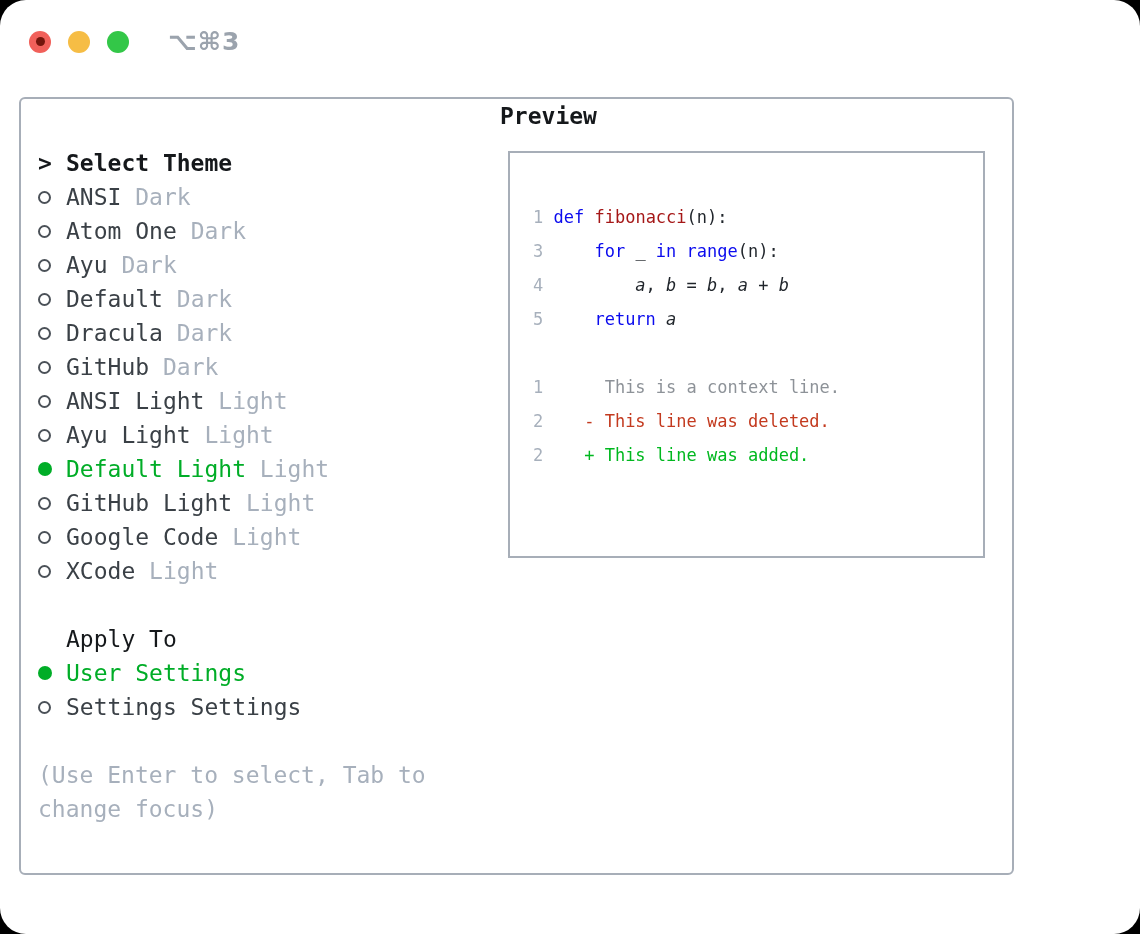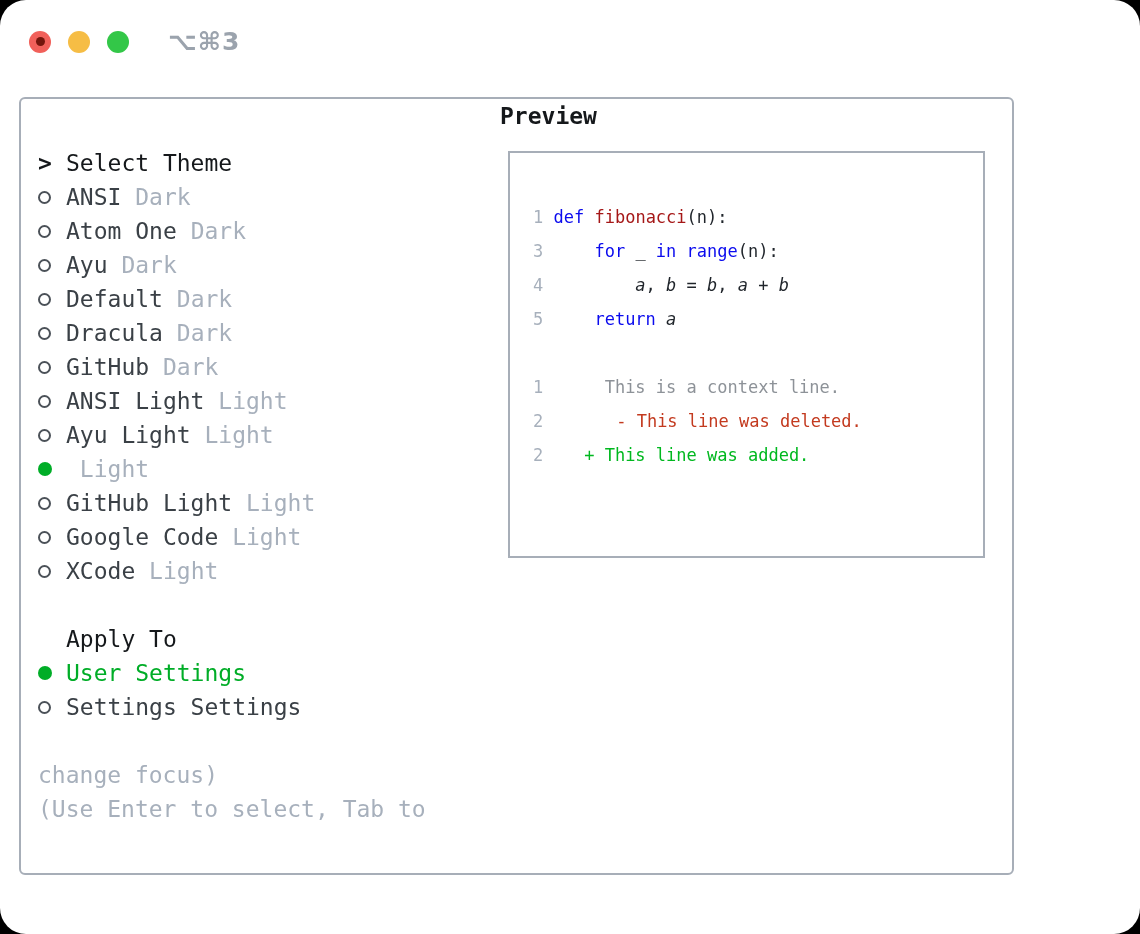--- a/index.html
+++ b/index.html
@@ -61,21 +61,21 @@
   .ring {
     width: 9px; height: 9px; border-radius: 50%;
     border: 2px solid var(--ring);
     background: transparent;
   }
   .dot {
     width: 14px; height: 14px; border-radius: 50%;
     background: var(--green);
   }
   .prompt { font-weight: bold; color: var(--title); }
-  .title-text { font-weight: normal; color: var(--title); }
+  .title-text { font-weight: bold; color: var(--title); }
   .apply-title-text { color: var(--title); }
   .item-name { color: var(--item); }
   .item-name.selected { color: var(--green); }
   .item-suffix { color: var(--secondary); }
   .hint-line { color: var(--hint); }
 
   
   .preview-title { font-weight: bold; color: var(--title); }
   .preview-box {
     margin-top: 18px; margin-left: 8px;
@@ -89,21 +89,21 @@
     height: 34px; line-height: 34px;
     white-space: pre;
     font-size: 17px;
   }
   .line-num      { color: var(--gutter); }
   .seg-keyword   { color: var(--keyword); }
   .seg-function  { color: var(--function); }
   .seg-plain     { color: var(--plain); }
   .seg-var       { color: var(--plain); font-style: italic; }
   .seg-context   { color: var(--context); }
-  .seg-deleted   { color: var(--deleted); margin-left: 32px; }
+  .seg-deleted   { color: var(--deleted); }
   .seg-added     { color: var(--added); }
 </style>
 </head>
 <body>
 
 <div class="window">
 
   <div class="titlebar">
     <div class="traffic red">
         <span class="innerdot"></span>
@@ -122,41 +122,41 @@
 
       <div id="theme-items">
           <div class="row"><span class="bullet"><span class="ring"></span></span><span class="item-name">ANSI</span><span class="item-suffix"> Dark</span></div>
           <div class="row"><span class="bullet"><span class="ring"></span></span><span class="item-name">Atom One</span><span class="item-suffix"> Dark</span></div>
           <div class="row"><span class="bullet"><span class="ring"></span></span><span class="item-name">Ayu</span><span class="item-suffix"> Dark</span></div>
           <div class="row"><span class="bullet"><span class="ring"></span></span><span class="item-name">Default</span><span class="item-suffix"> Dark</span></div>
           <div class="row"><span class="bullet"><span class="ring"></span></span><span class="item-name">Dracula</span><span class="item-suffix"> Dark</span></div>
           <div class="row"><span class="bullet"><span class="ring"></span></span><span class="item-name">GitHub</span><span class="item-suffix"> Dark</span></div>
           <div class="row"><span class="bullet"><span class="ring"></span></span><span class="item-name">ANSI Light</span><span class="item-suffix"> Light</span></div>
           <div class="row"><span class="bullet"><span class="ring"></span></span><span class="item-name">Ayu Light</span><span class="item-suffix"> Light</span></div>
-          <div class="row"><span class="bullet"><span class="dot"></span></span><span class="item-suffix"> Light</span></div>
+          <div class="row"><span class="bullet"><span class="dot"></span></span><span class="item-name selected">Default Light</span><span class="item-suffix"> Light</span></div>
           <div class="row"><span class="bullet"><span class="ring"></span></span><span class="item-name">GitHub Light</span><span class="item-suffix"> Light</span></div>
           <div class="row"><span class="bullet"><span class="ring"></span></span><span class="item-name">Google Code</span><span class="item-suffix"> Light</span></div>
           <div class="row"><span class="bullet"><span class="ring"></span></span><span class="item-name">XCode</span><span class="item-suffix"> Light</span></div>
         </div>
 
       <div class="row"></div>
 
       <div class="row">
         <span class="bullet"></span><span class="apply-title-text">Apply To</span>
       </div>
 
       <div id="apply-items">
           <div class="row"><span class="bullet"><span class="dot"></span></span><span class="item-name selected">User Settings</span></div>
           <div class="row"><span class="bullet"><span class="ring"></span></span><span class="item-name">Settings Settings</span></div>
         </div>
 
       <div class="row"></div>
 
+      <div class="row hint-line">(Use Enter to select, Tab to</div>
       <div class="row hint-line">change focus)</div>
-      <div class="row hint-line">(Use Enter to select, Tab to</div>
     </div>
 
     <div class="right-pane">
       <div class="row preview-title">Preview</div>
       <div class="preview-box" id="preview-box">
           <div class="code-line"><span class="line-num">1 </span><span class="seg-keyword">def</span><span class="seg-plain"> </span><span class="seg-function">fibonacci</span><span class="seg-plain">(n):</span></div>
           <div class="code-line"><span class="line-num">3     </span><span class="seg-keyword">for</span><span class="seg-plain"> _ </span><span class="seg-keyword">in</span><span class="seg-plain"> </span><span class="seg-keyword">range</span><span class="seg-plain">(n):</span></div>
           <div class="code-line"><span class="line-num">4         </span><span class="seg-var">a</span><span class="seg-plain">, </span><span class="seg-var">b</span><span class="seg-plain"> = </span><span class="seg-var">b</span><span class="seg-plain">, </span><span class="seg-var">a</span><span class="seg-plain"> + </span><span class="seg-var">b</span></div>
           <div class="code-line"><span class="line-num">5     </span><span class="seg-keyword">return</span><span class="seg-plain"> </span><span class="seg-var">a</span></div>
           <div class="code-line"><span class="line-num"></span></div>

